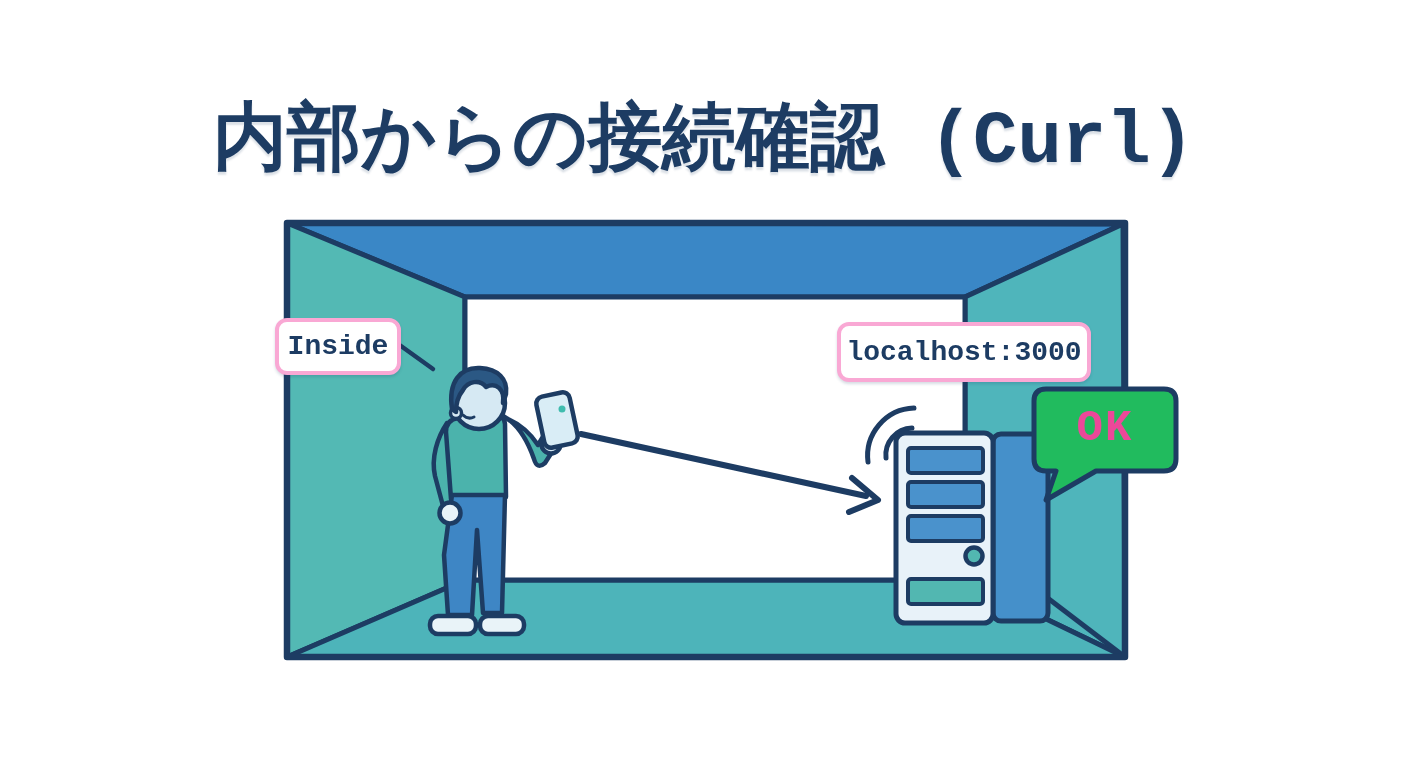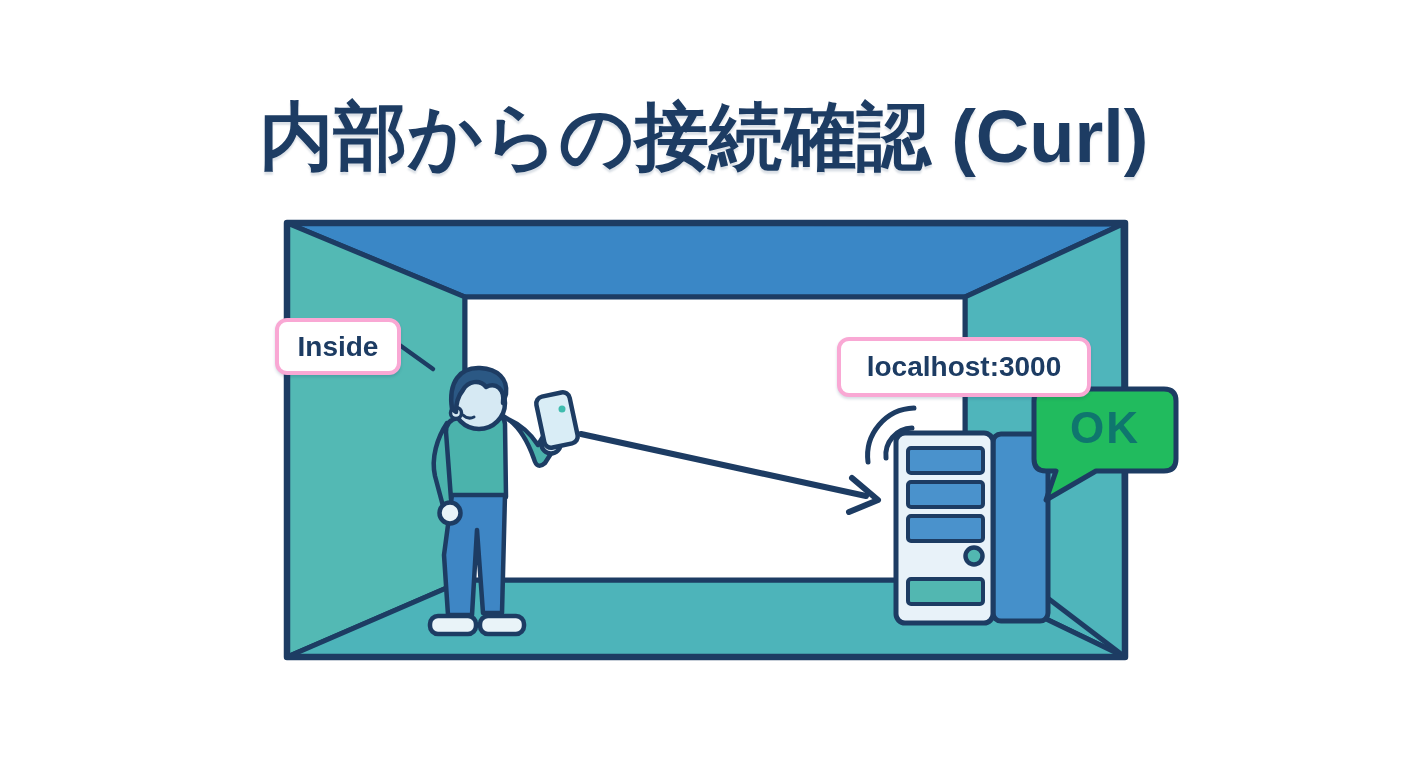--- a/index.html
+++ b/index.html
@@ -1,42 +1,42 @@
 <!DOCTYPE html>
 <html><head>
 <meta charset="utf-8">
 <style>
   html,body { margin:0; padding:0; background:#ffffff; }
   .canvas {
     position:relative; width:1408px; height:768px;
     background:#ffffff; overflow:hidden;
-    font-family:Liberation Sans, sans-serif;
+    font-family:Liberation Mono, monospace;
   }
   .title {
     position:absolute; left:0; top:88px; width:1408px;
     text-align:center; font-size:74px; font-weight:800;
     color:#1d3c63; letter-spacing:0px;
     text-shadow:0 3px 2px rgba(29,60,99,0.16);
     white-space:nowrap;
   }
   .scene-svg { position:absolute; left:0; top:0; }
   .label {
     position:absolute; display:flex; align-items:center; justify-content:center;
     background:#ffffff; border:4px solid #f9a8d4; border-radius:12px;
     color:#1d3c63; font-weight:700; white-space:nowrap;
     box-shadow:0 2px 3px rgba(29,60,99,0.18);
   }
   #label-inside    { left:275px; top:318px; width:118px; height:49px; font-size:28px; }
   #label-curl      { left:615px; top:378px; width:192px; height:54px; font-size:28px;
                      background:#d7ecf6; border-radius:14px; }
-  #label-localhost { left:837px; top:322px; width:246px; height:52px; font-size:28px;margin-top:15px; }
+  #label-localhost { left:837px; top:322px; width:246px; height:52px; font-size:28px; }
   #ok-text {
     position:absolute; left:1034px; top:387px; width:142px; height:82px;
     display:flex; align-items:center; justify-content:center;
-    color:#0f766e; font-size:44px; font-weight:800; letter-spacing:2px;
+    color:#ec4899; font-size:44px; font-weight:800; letter-spacing:2px;
     background:transparent; border:none; box-shadow:none;
   }
 </style>
 </head>
 <body>
 
 <div class="canvas">
 
   <div class="title">内部からの接続確認 (Curl)</div>
 

